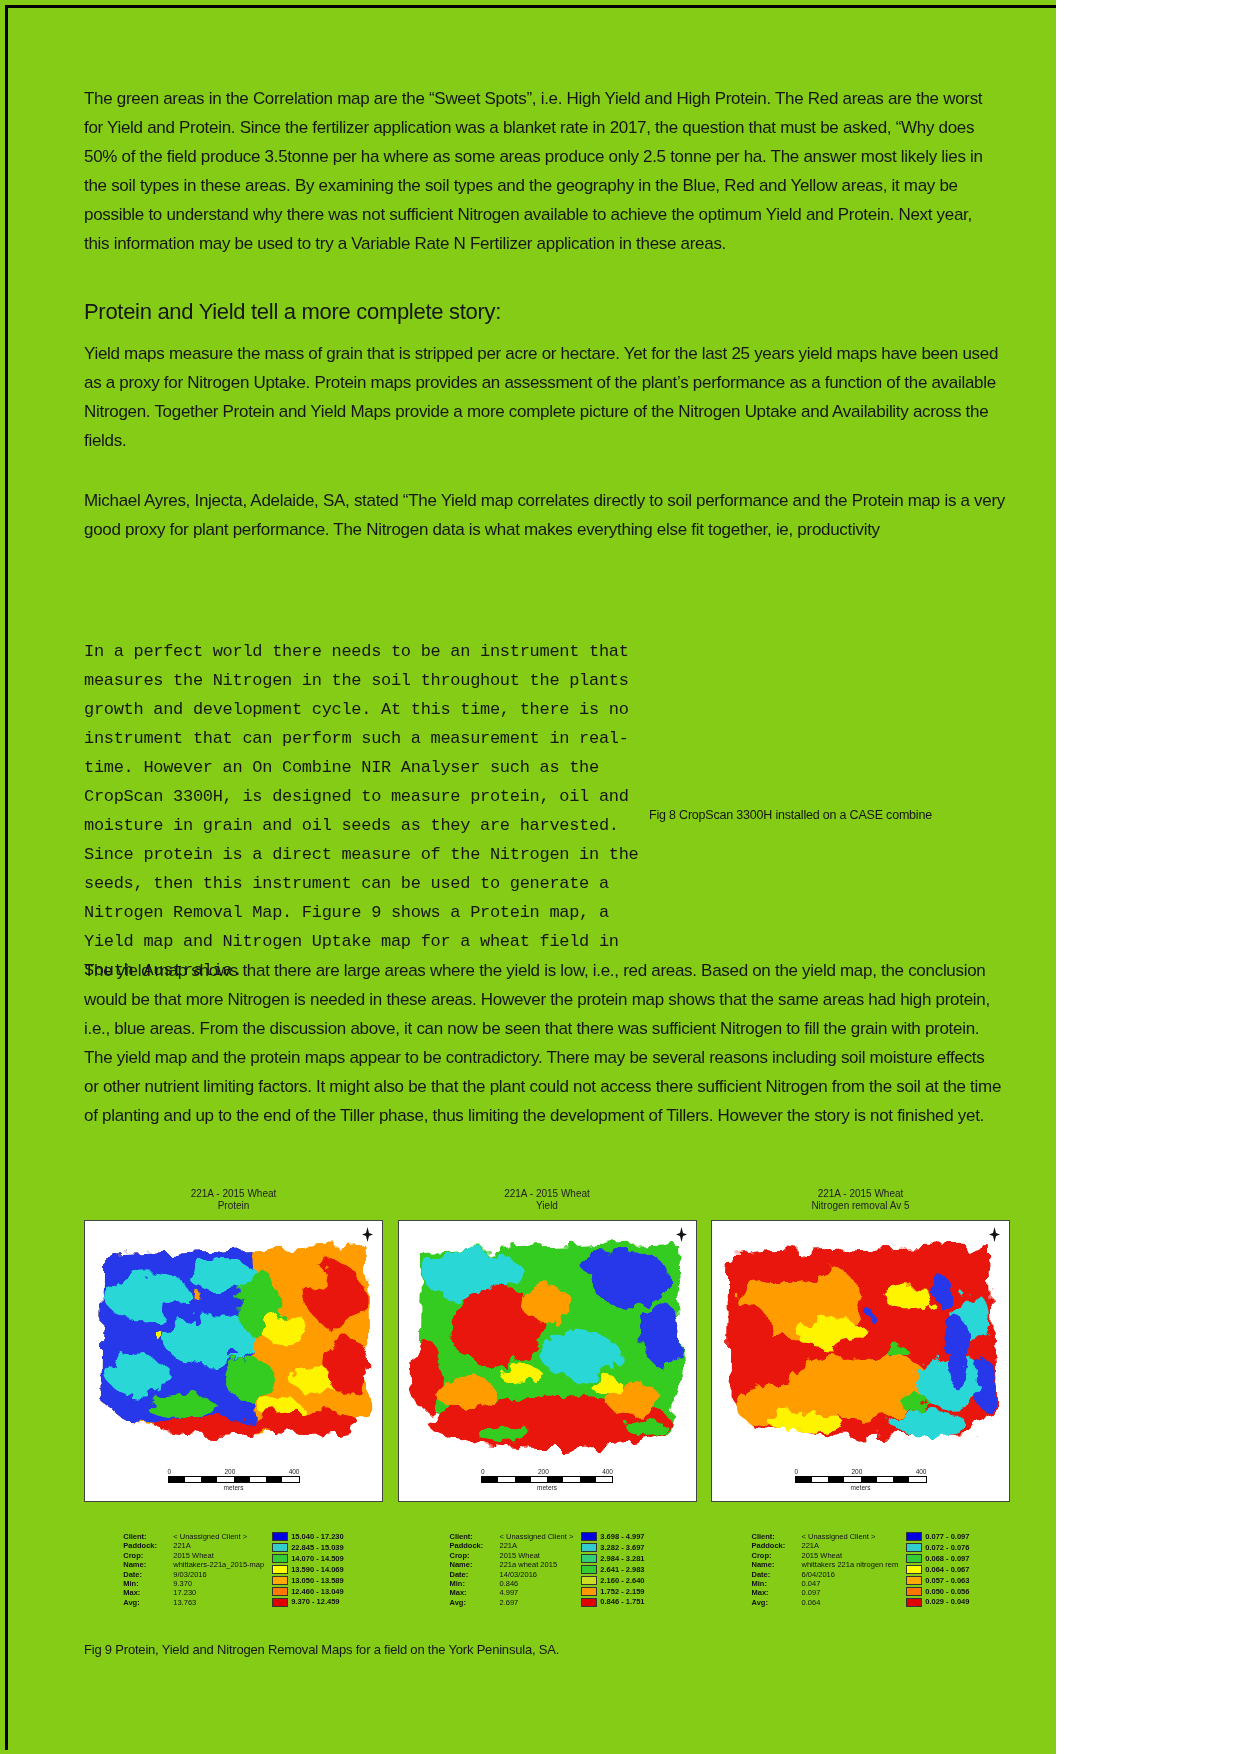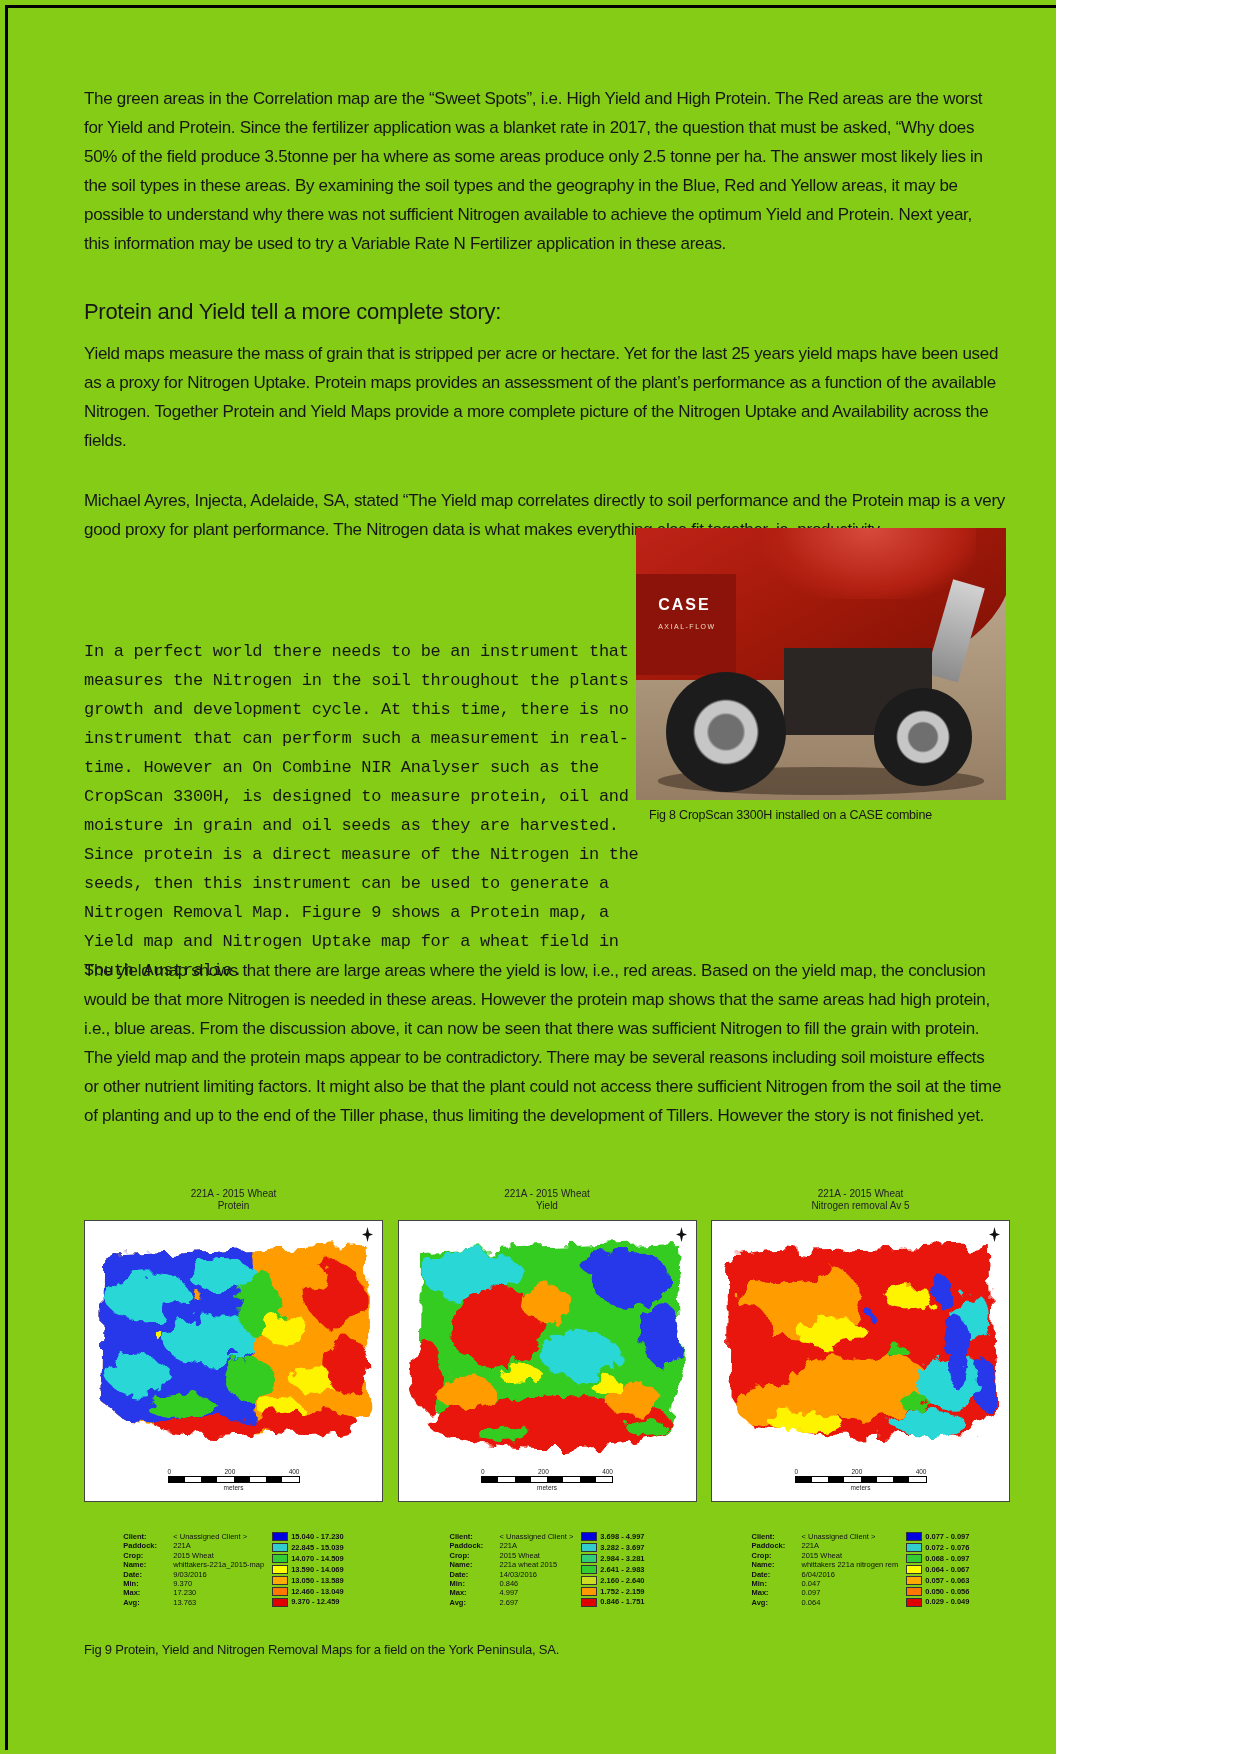--- a/index.html
+++ b/index.html
@@ -70,33 +70,20 @@
 
   <div class="para" id="para-intro">The green areas in the Correlation map are the “Sweet Spots”, i.e. High Yield and High Protein. The Red areas are the worst for Yield and Protein. Since the fertilizer application was a blanket rate in 2017, the question that must be asked, “Why does 50% of the field produce 3.5tonne per ha where as some areas produce only 2.5 tonne per ha. The answer most likely lies in the soil types in these areas. By examining the soil types and the geography in the Blue, Red and Yellow areas, it may be possible to understand why there was not sufficient Nitrogen available to achieve the optimum Yield and Protein. Next year, this information may be used to try a Variable Rate N Fertilizer application in these areas.</div>
 
   <div id="section-heading">Protein and Yield tell a more complete story:</div>
 
   <div class="para" id="para-yieldmaps">Yield maps measure the mass of grain that is stripped per acre or hectare.  Yet for the last 25 years yield maps have been used as a proxy for Nitrogen Uptake. Protein maps provides an assessment of the plant’s performance as a function of the available Nitrogen. Together Protein and Yield Maps provide a more complete picture of the Nitrogen Uptake and Availability across the fields.</div>
 
   <div class="para" id="para-quote-lead">Michael Ayres, Injecta, Adelaide, SA, stated “The Yield map correlates directly to soil performance and the Protein map is a very good proxy for plant performance. The Nitrogen data is what makes everything else fit together, ie, productivity</div>
   <div class="para" id="para-instrument">In a perfect world there needs to be an instrument that measures the Nitrogen in the soil throughout the plants growth and development cycle. At this time, there is no instrument that can perform such a measurement in real-time. However an On Combine NIR Analyser such as the CropScan 3300H, is designed to measure protein, oil and moisture in grain and oil seeds as they are harvested. Since protein is a direct measure of the Nitrogen in the seeds, then this instrument can be used to generate a Nitrogen Removal Map. Figure 9 shows a Protein map, a Yield map and Nitrogen Uptake map for a wheat field in South Australia.</div>
 
-  <div id="combine-photo">
-    <div class="cp-sky"></div>
-    <div class="cp-body"></div>
-    <div class="cp-hood"></div>
-    <div class="cp-front"></div>
-    <div class="cp-brand">CASE</div>
-    <div class="cp-model">AXIAL-FLOW</div>
-    <div class="cp-chute"></div>
-    <div class="cp-machinery"></div>
-    <div class="cp-shadow"></div>
-    <div class="cp-wheel front"></div>
-    <div class="cp-wheel rear"></div>
-  </div>
   <div id="fig8-caption">Fig 8 CropScan 3300H installed on a  CASE combine</div>
 
   <div class="para" id="para-discussion">The yield map shows that there are large areas where the yield is low, i.e., red areas. Based on the yield map, the conclusion would be that more Nitrogen is needed in these areas. However the protein map shows that the same areas had high protein, i.e., blue areas. From the discussion above, it can now be seen that there was sufficient Nitrogen to fill the grain with protein. The yield map and the protein maps appear to be contradictory. There may be several reasons including soil moisture effects or other nutrient limiting factors. It might also be that the plant could not access there sufficient Nitrogen from the soil at the time of planting and up to the end of the Tiller phase, thus limiting the development of Tillers.  However the story is not finished yet.</div>
 
   <div id="maps-row">
 
     <div class="map-panel">
       <div class="map-title">
         <div>221A - 2015 Wheat</div>
         <div>Protein</div>

